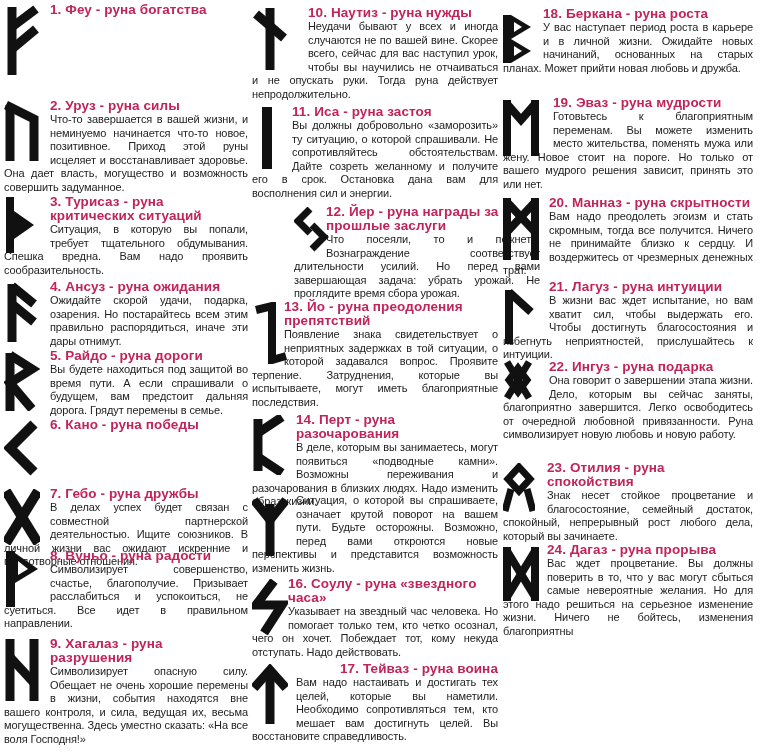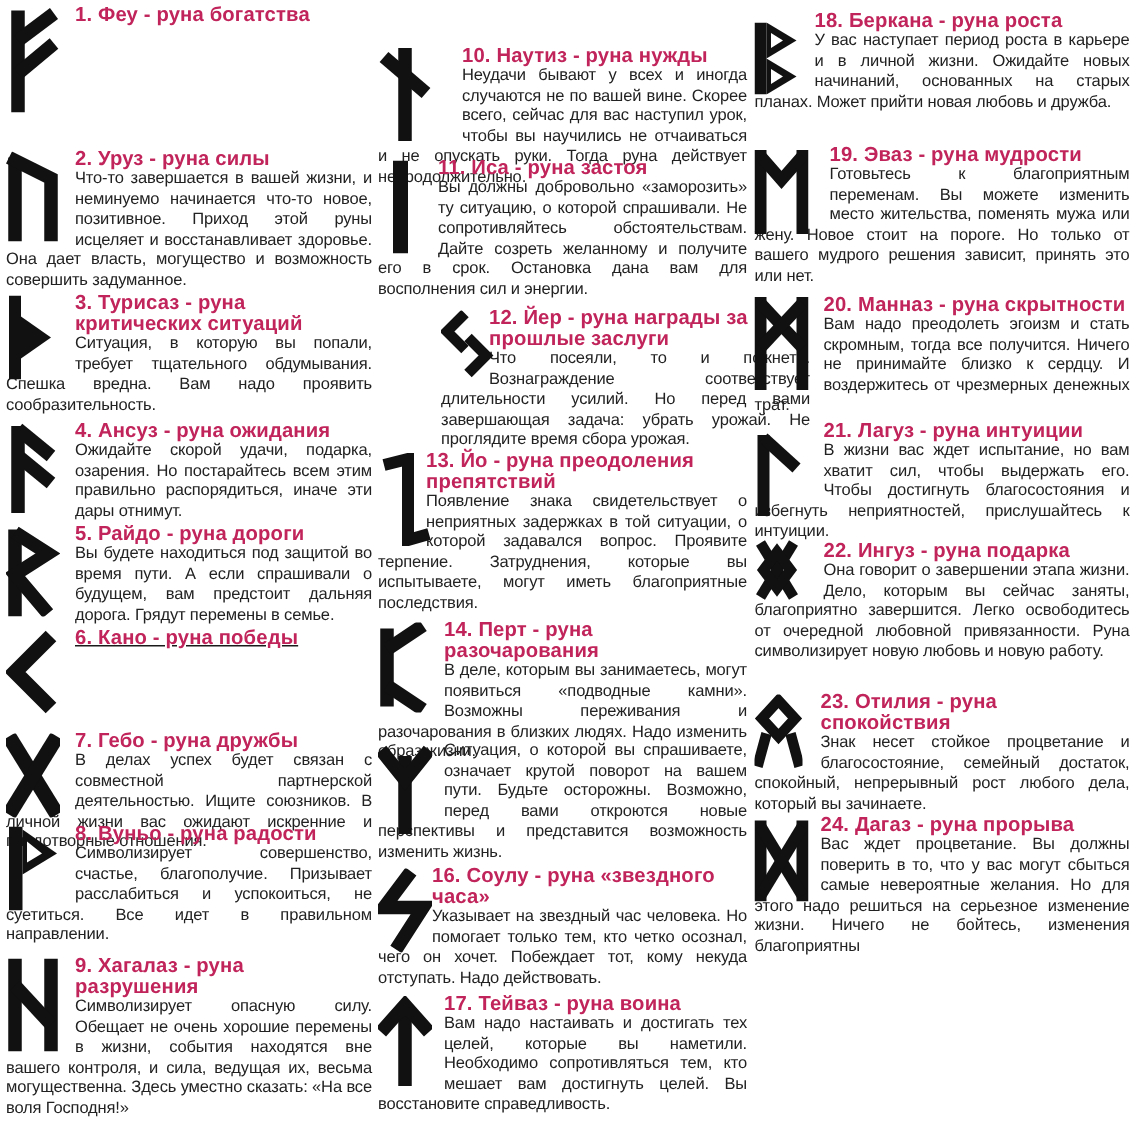--- a/index.html
+++ b/index.html
@@ -81,21 +81,21 @@
             <g stroke="#111" stroke-width="9" fill="none">
               <line x1="6" y1="2" x2="6" y2="60"></line>
               <polyline points="6,4 28,18 6,32 28,58"></polyline>
             </g>
           </svg>
       </div>
       <p class="title" style="padding-left:46px;">5. Райдо - руна дороги</p>
       <p class="body"><span style="float: left; width: 46px; height: 44px;"></span>Вы будете находиться под защитой во время пути. А если спрашивали о будущем, вам предстоит дальняя дорога. Грядут перемены в семье.</p>
     </div>
 
-    <div class="entry" style="left:0; top:418px; width:244px;text-decoration:underline;">
+    <div class="entry" style="left:0; top:418px; width:244px;">
       <div class="rune">
         <svg width="36" height="56" viewBox="0 0 36 56">
             <polyline points="30,4 6,28 30,52" stroke="#111" stroke-width="10" fill="none"></polyline>
           </svg>
       </div>
       <p class="title" style="padding-left:46px;">6. Кано - руна победы</p>
     </div>
 
     <div class="entry" style="left:0; top:487px; width:244px;">
       <div class="rune">
@@ -134,21 +134,21 @@
             </g>
           </svg>
       </div>
       <p class="title" style="padding-left:46px;">9. Хагалаз - руна разрушения</p>
       <p class="body"><span style="float: left; width: 46px; height: 32px;"></span>Символизирует опасную силу. Обещает не очень хорошие перемены в жизни, события находятся вне вашего контроля, и сила, ведущая их, весьма могущественна. Здесь уместно сказать: «На все воля Господня!»</p>
     </div>
   </div>
 
   <div class="col" style="left:252px; width:246px;">
 
-    <div class="entry" style="left:0; top:6px; width:246px;margin-top:24px;">
+    <div class="entry" style="left:0; top:6px; width:246px;">
       <div class="rune">
         <svg width="36" height="62" viewBox="0 0 36 62">
             <g stroke="#111" stroke-width="9" fill="none">
               <line x1="18" y1="0" x2="18" y2="62"></line>
               <line x1="4" y1="6" x2="32" y2="30"></line>
             </g>
           </svg>
       </div>
       <p class="title" style="padding-left:56px;">10. Наутиз - руна нужды</p>
       <p class="body"><span style="float: left; width: 56px; height: 46px;"></span>Неудачи бывают у всех и иногда случаются не по вашей вине. Скорее всего, сейчас для вас наступил урок, чтобы вы научились не отчаиваться и не опускать руки. Тогда руна действует непродолжительно.</p>
@@ -227,21 +227,21 @@
 
     <div class="entry" style="left:0; top:662px; width:246px;">
       <div class="rune">
         <svg width="36" height="60" viewBox="0 0 36 60">
             <g stroke="#111" stroke-width="9" fill="none">
               <line x1="18" y1="6" x2="18" y2="60"></line>
               <polyline points="2,24 18,6 34,24"></polyline>
             </g>
           </svg>
       </div>
-      <p class="title" style="padding-left:44px;">17. Тейваз - руна воина</p>
+      <p class="title" style="padding-left:44px;text-align:right;">17. Тейваз - руна воина</p>
       <p class="body"><span style="float: left; width: 44px; height: 44px;"></span>Вам надо настаивать и достигать тех целей, которые вы наметили. Необходимо сопротивляться тем, кто мешает вам достигнуть целей. Вы восстановите справедливость.</p>
     </div>
   </div>
 
   <div class="col" style="left:503px; width:250px;">
 
     <div class="entry" style="left:0; top:7px; width:250px;">
       <div class="rune" style="top:8px;">
         <svg width="30" height="48" viewBox="0 0 30 48">
             <g fill="#111">

